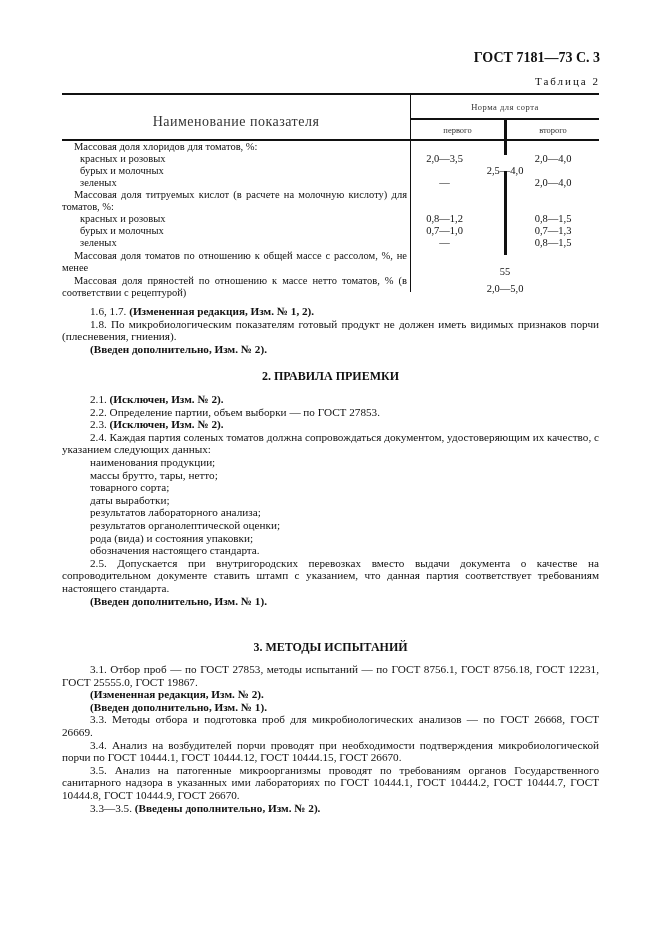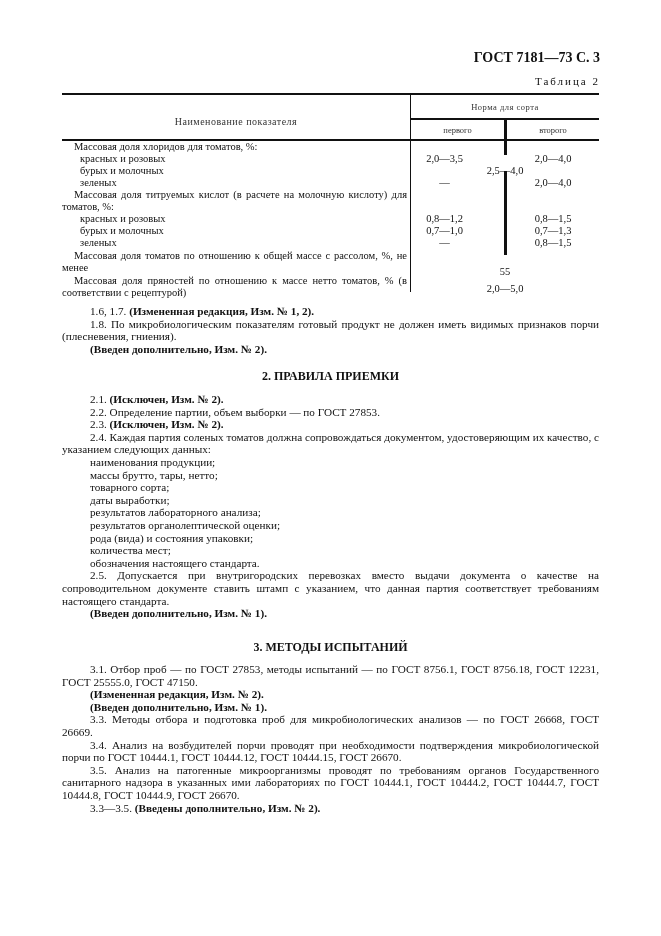--- a/index.html
+++ b/index.html
@@ -9,21 +9,21 @@
   .header-ref { position: absolute; right: 61px; top: 50px; font-weight: bold; font-size: 14px; }
   .table-label { position: absolute; right: 61px; top: 75px; font-size: 11px; letter-spacing: 2px; }
 
   
   .tbl { position: absolute; left: 62px; top: 93px; width: 537px; }
   .tbl .hrule-top { position: absolute; left: 0; top: 0; width: 537px; height: 2px; background: #111; }
   .tbl .vline-main { position: absolute; left: 348px; top: 2px; width: 1px; height: 197px; background: #111; }
   .tbl .hrule-sub { position: absolute; left: 348px; top: 25px; width: 189px; height: 2px; background: #111; }
   .tbl .hrule-head { position: absolute; left: 0; top: 46px; width: 537px; height: 2px; background: #111; }
   .tbl .vline-mid { position: absolute; left: 442px; top: 26px; width: 3px; height: 126px; background: #111; }
-  .th-name { position: absolute; left: 0; top: 2px; width: 348px; height: 53px; display:flex; align-items:center; justify-content:center; font-size: 10px; letter-spacing: 0.5px; color:#333;font-family:Liberation Serif, serif; }
+  .th-name { position: absolute; left: 0; top: 2px; width: 348px; height: 53px; display:flex; align-items:center; justify-content:center; font-size: 14px; letter-spacing: 0.5px; color:#333;font-family:Liberation Serif, serif; }
   .th-norm { position: absolute; left: 349px; top: 2px; width: 188px; height: 23px; display:flex; align-items:center; justify-content:center; font-size: 8.5px; letter-spacing: 0.5px; color:#333; }
   .th-c1 { position: absolute; left: 349px; top: 27px; width: 93px; height: 19px; display:flex; align-items:center; justify-content:center; font-size: 8.5px; color:#333; }
   .th-c2 { position: absolute; left: 445px; top: 27px; width: 92px; height: 19px; display:flex; align-items:center; justify-content:center; font-size: 8.5px; color:#333; }
 
   .row { position: absolute; left: 0; width: 537px; font-size: 10.5px; line-height: 12px; }
   .row .name { position: absolute; left: 0; width: 345px; text-align: justify; }
   .row .v1 { position: absolute; left: 336px; width: 93px; text-align: center; }
   .row .v2 { position: absolute; left: 445px; width: 92px; text-align: center; }
   .row .vspan { position: absolute; left: 349px; width: 188px; text-align: center; }
   .ind1 { padding-left: 12px; }
@@ -118,32 +118,31 @@
     <p class="p">2.2. Определение партии, объем выборки — по ГОСТ 27853.</p>
     <p class="p"><span>2.3.</span> <span class="b">(Исключен, Изм. № 2).</span></p>
     <p class="p">2.4. Каждая партия соленых томатов должна сопровождаться документом, удостоверяющим их качество, с указанием следующих данных:</p>
     <p class="noind">наименования продукции;</p>
     <p class="noind">массы брутто, тары, нетто;</p>
     <p class="noind">товарного сорта;</p>
     <p class="noind">даты выработки;</p>
     <p class="noind">результатов лабораторного анализа;</p>
     <p class="noind">результатов органолептической оценки;</p>
     <p class="noind">рода (вида) и состояния упаковки;</p>
-    <p class="noind">количества мест;</p>
     <p class="noind">обозначения настоящего стандарта.</p>
     <p class="p">2.5. Допускается при внутригородских перевозках вместо выдачи документа о качестве на сопроводительном документе ставить штамп с указанием, что данная партия соответствует требованиям настоящего стандарта.</p>
     <p class="p b">(Введен дополнительно, Изм. № 1).</p>
   </div>
 
   <div class="txt" style="top:641px;">
     <p class="section">3. МЕТОДЫ ИСПЫТАНИЙ</p>
   </div>
 
   <div class="txt" style="top:663px;">
-    <p class="p">3.1. Отбор проб — по ГОСТ 27853, методы испытаний — по ГОСТ 8756.1, ГОСТ 8756.18, ГОСТ 12231, ГОСТ 25555.0, ГОСТ 47150.</p>
+    <p class="p">3.1. Отбор проб — по ГОСТ 27853, методы испытаний — по ГОСТ 8756.1, ГОСТ 8756.18, ГОСТ 12231, ГОСТ 25555.0, ГОСТ 19867.</p>
     <p class="p b">(Измененная редакция, Изм. № 2).</p>
     <p class="p b">(Введен дополнительно, Изм. № 1).</p>
     <p class="p">3.3. Методы отбора и подготовка проб для микробиологических анализов — по ГОСТ 26668, ГОСТ 26669.</p>
     <p class="p">3.4. Анализ на возбудителей порчи проводят при необходимости подтверждения микробиологической порчи по ГОСТ 10444.1, ГОСТ 10444.12, ГОСТ 10444.15, ГОСТ 26670.</p>
     <p class="p">3.5. Анализ на патогенные микроорганизмы проводят по требованиям органов Государственного санитарного надзора в указанных ими лабораториях по ГОСТ 10444.1, ГОСТ 10444.2, ГОСТ 10444.7, ГОСТ 10444.8, ГОСТ 10444.9, ГОСТ 26670.</p>
     <p class="p"><span>3.3—3.5.</span> <span class="b">(Введены дополнительно, Изм. № 2).</span></p>
   </div>
 
 </div>
 

